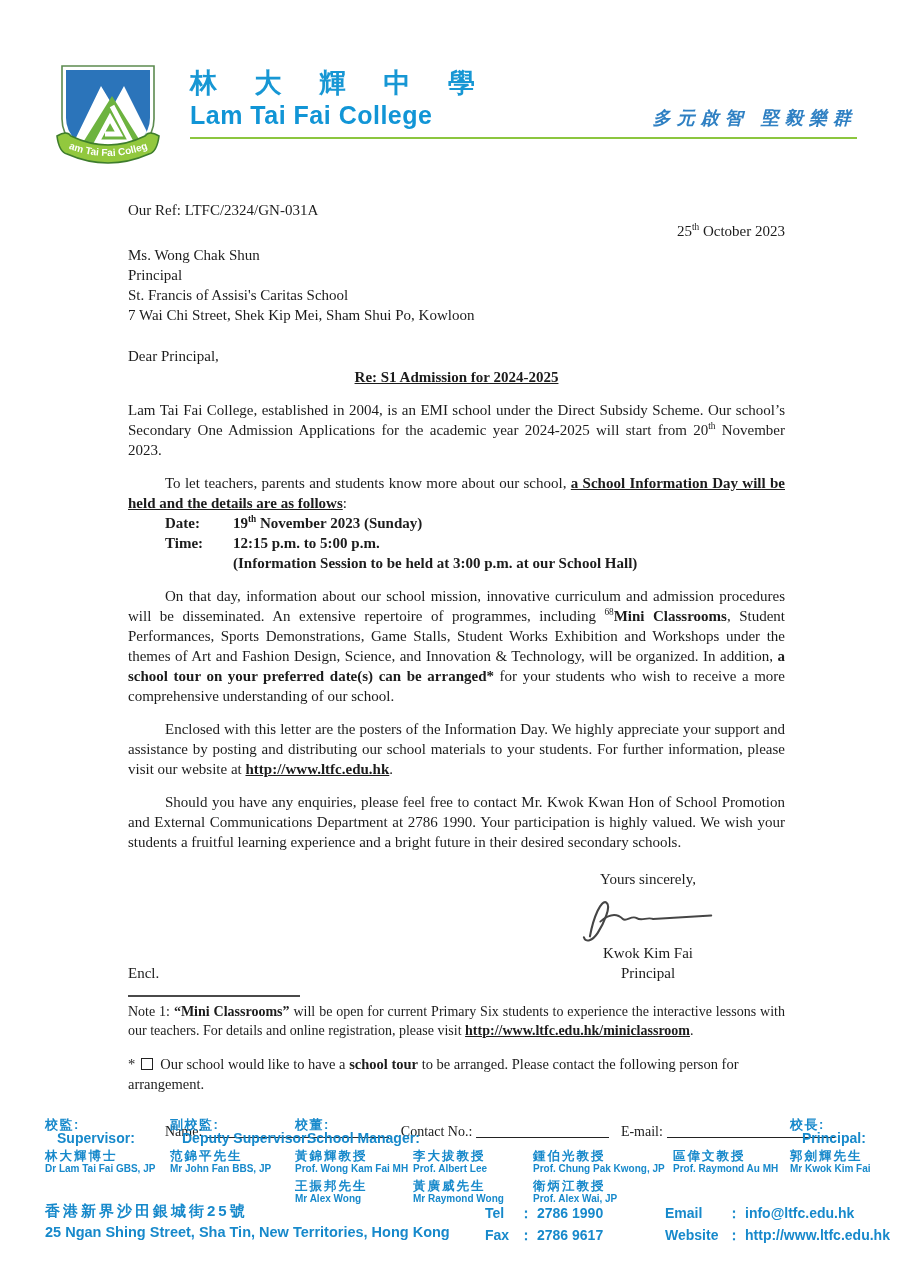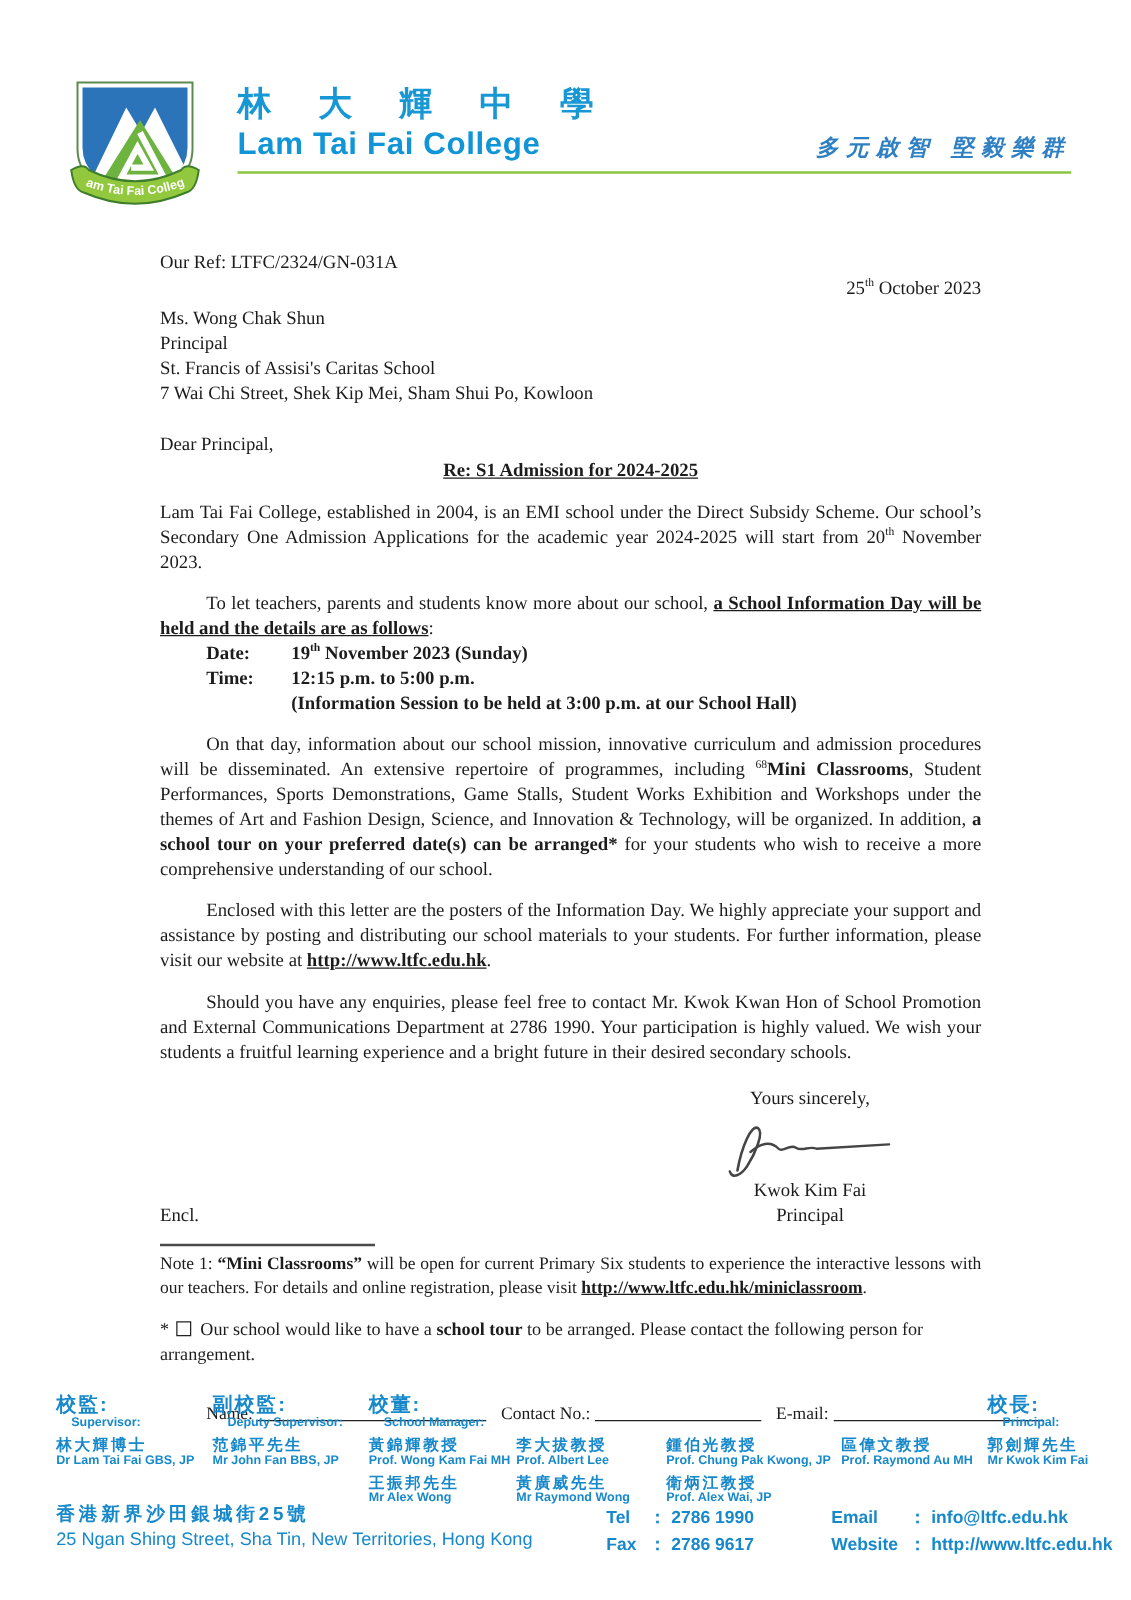--- a/index.html
+++ b/index.html
@@ -55,31 +55,31 @@
   .form-line { margin-top:28px; padding-left:37px; font-size:14px; white-space:nowrap; }
   .blank { display:inline-block; border-bottom:1px solid #222; height:15px; vertical-align:-2px; }
   .blank.w1 { width:183px; margin:0 8px 0 4px; }
   .blank.w2 { width:133px; margin:0 8px 0 4px; }
   .blank.w3 { width:168px; margin:0 0 0 4px; }
 
   
   .board { position:absolute; top:1118px; left:0; right:0; height:80px; color:#1789cb;
            font-family:"Liberation Sans","DejaVu Sans",sans-serif; }
   .fcol { position:absolute; top:0; }
-  .fzh-label { font-size:16px; font-weight:700; letter-spacing:1.5px; line-height:14px; }
-  .fen-label { font-size:10px; font-weight:700; line-height:13px;padding-left:12px; }
+  .fzh-label { font-size:13px; font-weight:700; letter-spacing:1.5px; line-height:14px; }
+  .fen-label { font-size:14px; font-weight:700; line-height:13px;padding-left:12px; }
   .fspacer { height:27px; }
   .fperson { margin-top:4px; }
   .fzh { font-size:12.5px; font-weight:700; letter-spacing:2px; line-height:14px; }
   .fen { font-size:10px; font-weight:700; line-height:12px; }
 
   .contact { position:absolute; top:1200px; left:0; right:0; color:#1789cb;
              font-family:"Liberation Sans","DejaVu Sans",sans-serif; }
   .addr-zh { position:absolute; left:45px; top:2px; font-size:15px; font-weight:700; letter-spacing:3px; }
-  .addr-en { position:absolute; left:45px; top:24px; font-size:14.5px; font-weight:400; }
+  .addr-en { position:absolute; left:45px; top:24px; font-size:14.5px; font-weight:700; }
   .telfax { position:absolute; left:485px; top:2px; font-size:14px; font-weight:600; line-height:22px; }
   .telfax .lb { display:inline-block; width:30px; }
   .mailweb { position:absolute; left:665px; top:2px; font-size:14px; font-weight:600; line-height:22px; }
   .mailweb .lb { display:inline-block; width:58px; }
   .sep { display:inline-block; margin:0 4px; }
 </style>
 </head>
 <body>
 
 <div class="page">

